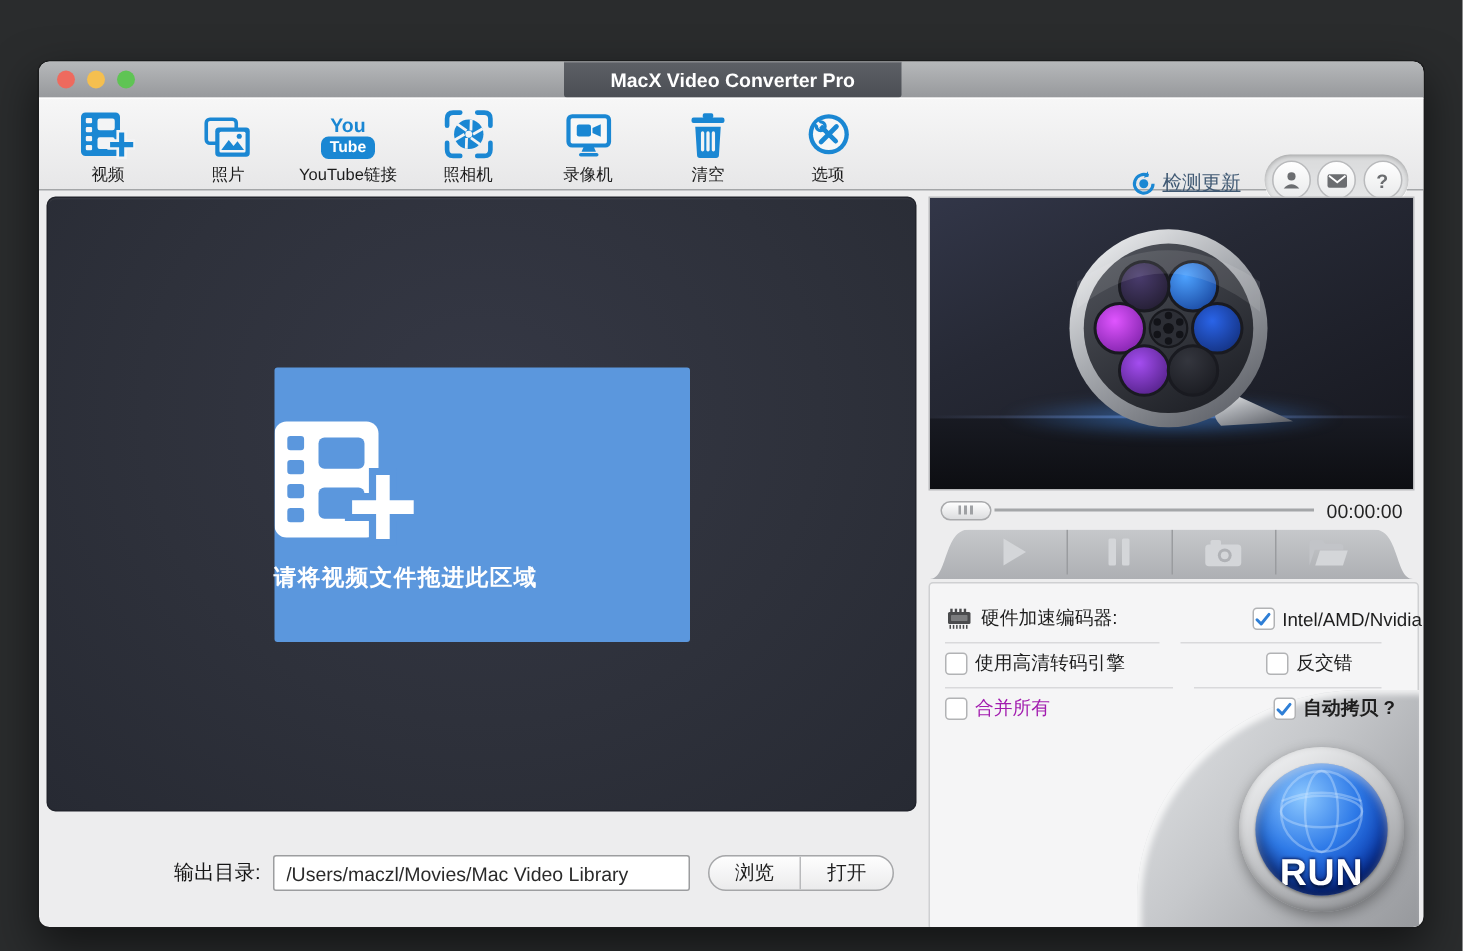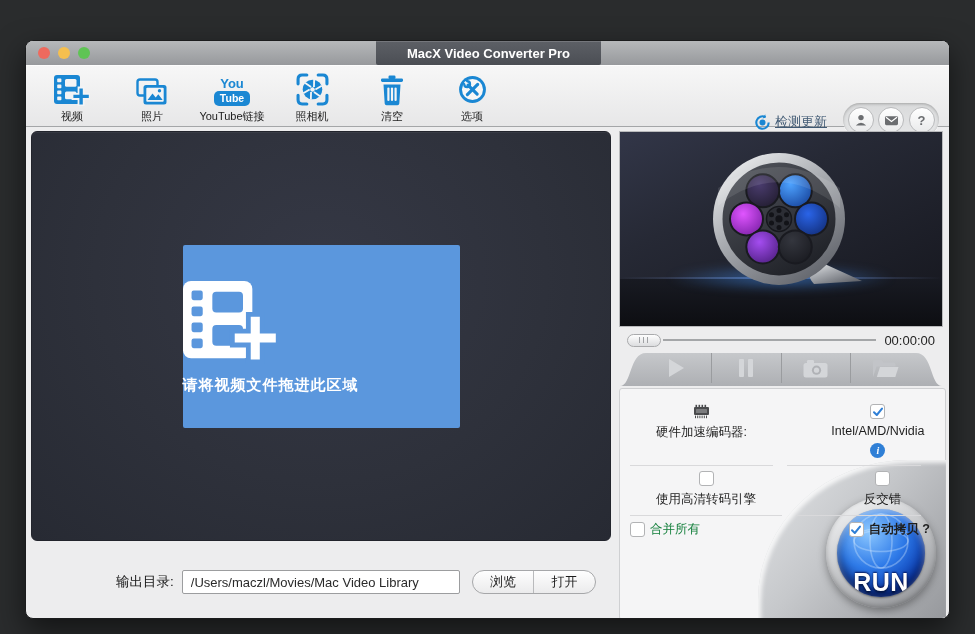--- a/index.html
+++ b/index.html
@@ -89,22 +89,22 @@
   .pause-bars i { width:5px; height:18px; background:#d4d6d9; border-radius:1px; }
 
   
   .settings { position:absolute; left:593px; top:347px; width:327px; height:232px;
     background:#f5f5f6; border:1px solid #cfd0d2; border-radius:3px; }
   .rows { position:relative; padding:10px 10px 0; z-index:2; }
   .srow { display:flex; }
   .scell { display:flex; align-items:center; gap:5px; font-size:12.5px; color:#1e1e1e;
     padding:5px 0 7px; }
   .scell.l { width:56%; } .scell.r { width:44%;padding-left:48px; }
-  .srow.bordered .scell { border-bottom:1px solid #d9d9db; margin-right:14px;flex-direction:column; }
-  .scell.dim { color:#15803d;align-items:center; }
+  .srow.bordered .scell { border-bottom:1px solid #d9d9db; margin-right:14px; }
+  .scell.dim { color:#a21caf;align-items:center; }
   .checkbox { width:15px; height:15px; border-radius:3px; background:#fff; border:1px solid #b2b3b5;
     display:inline-flex; align-items:center; justify-content:center; cursor:pointer; flex:none; }
   .checkbox svg { display:none; }
   .checkbox.checked svg { display:block; }
   .info { width:15px; height:15px; border-radius:50%; background:#2f7fd6; color:#fff;
     font-size:10px; font-weight:bold; font-family:"Liberation Serif",serif; font-style:italic;
     display:inline-flex; align-items:center; justify-content:center; cursor:pointer; }
 
   
   .swoosh { position:absolute; right:-1px; bottom:-1px; width:188px; height:160px;
@@ -212,20 +212,32 @@
                 <path d="M17.4,13.6 L17.6,6.6"></path>
               <path d="M14.6,13.6 L8.6,9.5"></path>
                 <path d="M13.2,16 L7,19.7"></path>
               <path d="M14.6,18.4 L14.4,25.4"></path>
                 <path d="M17.4,18.4 L23.3,22.5"></path>
             </g>
             <circle cx="16" cy="16" r="2.2" fill="#f3f4f5"></circle>
           </svg>
         </span>
         <span class="lbl">照相机</span>
+      </div>
+      <div class="tb-item">
+        <span class="ic">
+          <svg width="33" height="31" viewBox="0 0 33 31">
+            <rect x="3" y="2.5" width="27" height="19.5" rx="2.5" fill="#f7f7f7" stroke="#1a87d3" stroke-width="2.8"></rect>
+            <rect x="8.5" y="8" width="9.5" height="8" rx="1.5" fill="#1a87d3"></rect>
+            <path d="M19,10.3 l5.5,-2.5 v8.4 l-5.5,-2.5 z" fill="#1a87d3"></path>
+            <path d="M13.5,22 h6 l1.8,4.2 h-9.6 z" fill="#1a87d3"></path>
+            <rect x="10" y="27" width="13" height="2.4" rx="1.2" fill="#1a87d3"></rect>
+          </svg>
+        </span>
+        <span class="lbl">录像机</span>
       </div>
       <div class="tb-item">
         <span class="ic">
           <svg width="28" height="31" viewBox="0 0 28 31">
             <rect x="10.5" y="0.5" width="7" height="3.4" rx="1.2" fill="#1a87d3"></rect>
             <rect x="3" y="3.4" width="22" height="3.6" rx="1.4" fill="#1a87d3"></rect>
             <path d="M5.5,9.5 h17 l-1.2,19 q-0.1,1.8 -1.9,1.8 h-10.8 q-1.8,0 -1.9,-1.8 z" fill="#1a87d3"></path>
             <rect x="9.3" y="12.5" width="2.2" height="13.5" rx="1.1" fill="#f3f4f5"></rect>
             <rect x="12.9" y="12.5" width="2.2" height="13.5" rx="1.1" fill="#f3f4f5"></rect>
             <rect x="16.5" y="12.5" width="2.2" height="13.5" rx="1.1" fill="#f3f4f5"></rect>

